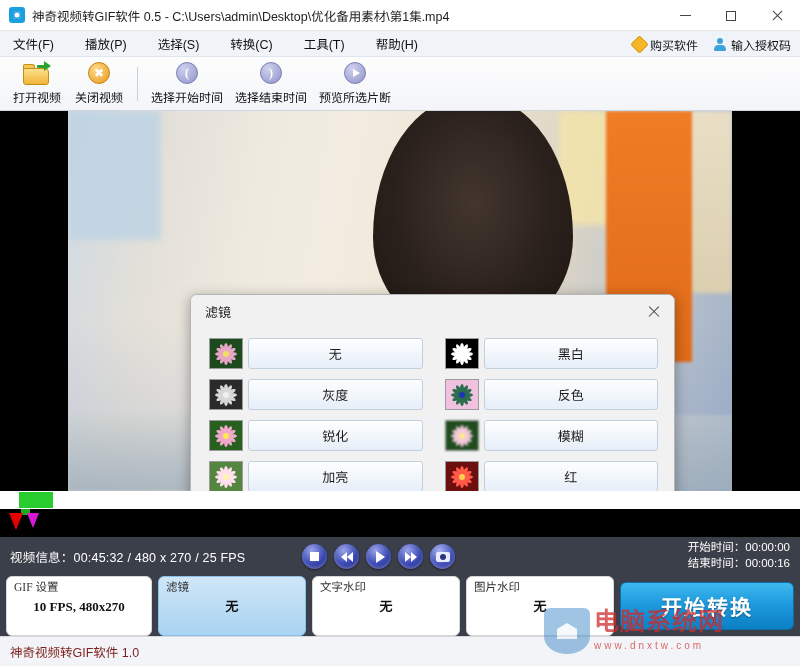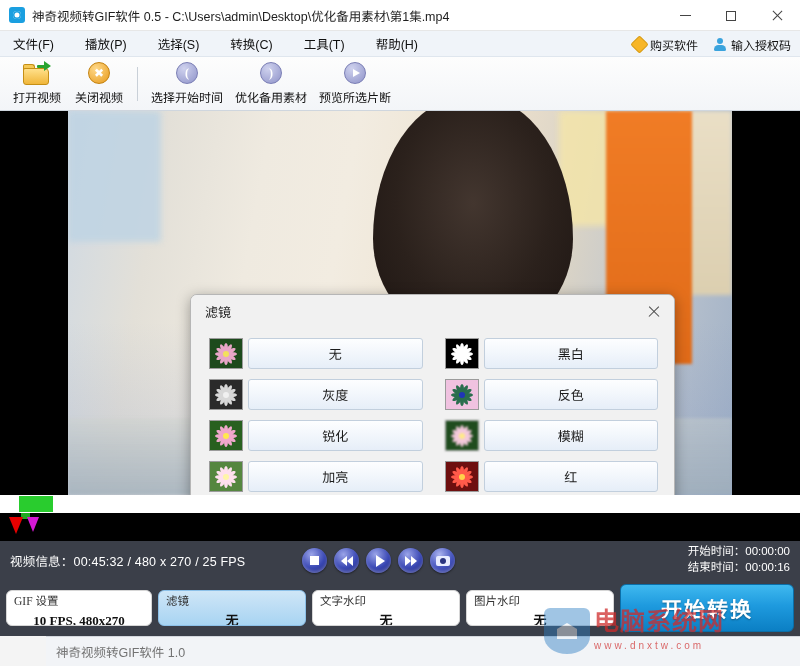--- a/index.html
+++ b/index.html
@@ -433,21 +433,21 @@
   .panels {
     flex: 0 0 56px;
     background: #3b3f49;
     display: flex;
     align-items: center;
     padding: 0 6px;
     gap: 6px;
     position: relative;
   }
   .panel {
-    height: 36px;
+    height: 60px;
     border-radius: 6px;
     background: #ffffff;
     border: 1px solid #d6d6d6;
     position: relative;
     padding: 3px 7px;
     overflow: hidden;
   }
   .panel.p-gif  { width: 146px; }
   .panel.p-filter {
     width: 148px;
@@ -483,23 +483,22 @@
 
   
   .statusbar {
     flex: 0 0 30px;
     background: #f2f4f7;
     border-top: 1px solid #d4d8de;
     display: flex;
     align-items: center;
     padding-left: 10px;
     font-size: 12.5px;
-    color: #737373;
-    position: relative;
-    margin-left: 46px;
+    color: #7f1d1d;
+    position: relative;
   }
 
   
   .watermark {
     position: absolute;
     right: 6px; bottom: 2px;
     width: 250px; height: 66px;
     pointer-events: none;
     opacity: .82;
     display: flex;
@@ -600,21 +599,21 @@
       <div class="ico">
         <div class="ico-circ">(</div>
       </div>
       <div class="lbl">选择开始时间</div>
     </div>
 
     <div class="tool-btn">
       <div class="ico">
         <div class="ico-circ">)</div>
       </div>
-      <div class="lbl">优化备用素材</div>
+      <div class="lbl">选择结束时间</div>
     </div>
 
     <div class="tool-btn">
       <div class="ico">
         <div class="ico-circ play-g"></div>
       </div>
       <div class="lbl">预览所选片断</div>
     </div>
   </div>
 

